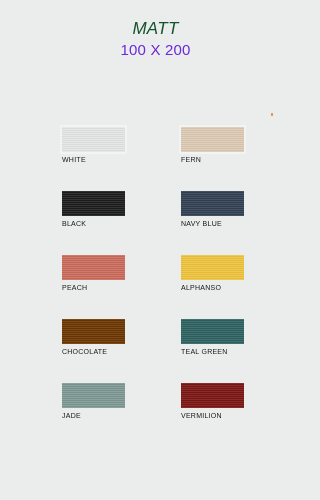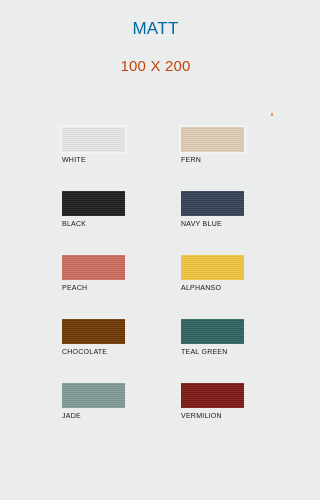--- a/index.html
+++ b/index.html
@@ -22,31 +22,31 @@
     background: #ebeded;
   }
 
   .title-block {
     text-align: center;
     padding-top: 18px;
   }
 
   .title {
     font-size: 17px;
-    color: #0369a1;
+    color: #14532d;
     letter-spacing: 0.3px;
     line-height: 22px;
+    font-style: italic;
   }
 
   .subtitle {
     font-size: 15px;
-    color: #c2410c;
+    color: #6d28d9;
     letter-spacing: 0.2px;
     line-height: 20px;
-    margin-top: 16px;
   }
 
   .speck {
     position: absolute;
     left: 271px;
     top: 113px;
     width: 2px;
     height: 3px;
     background: #e08a4a;
     opacity: 0.85;

